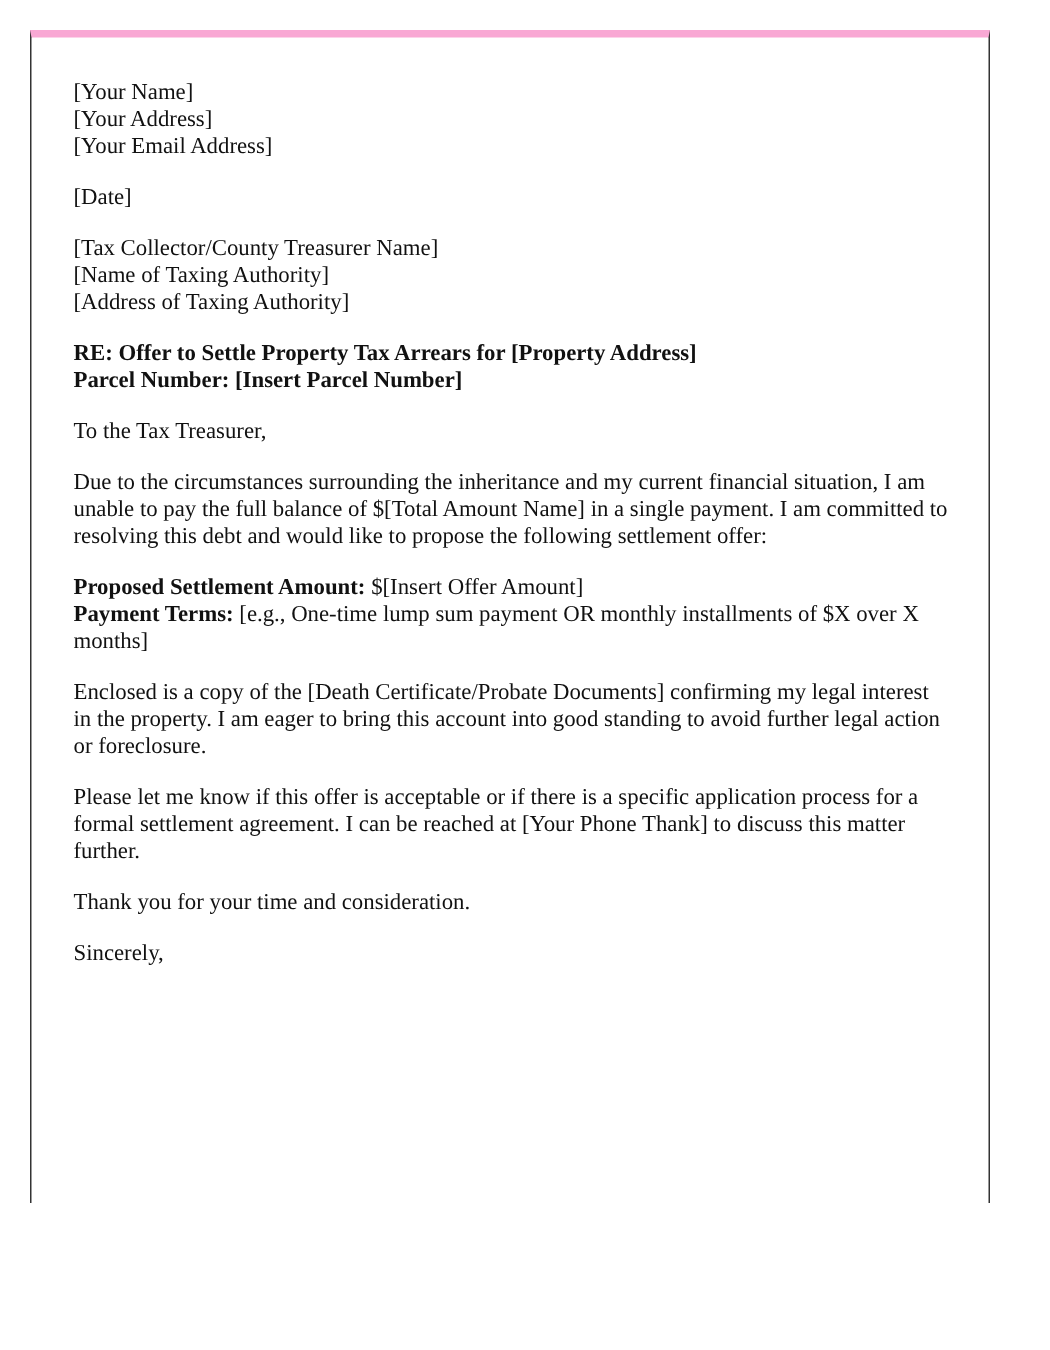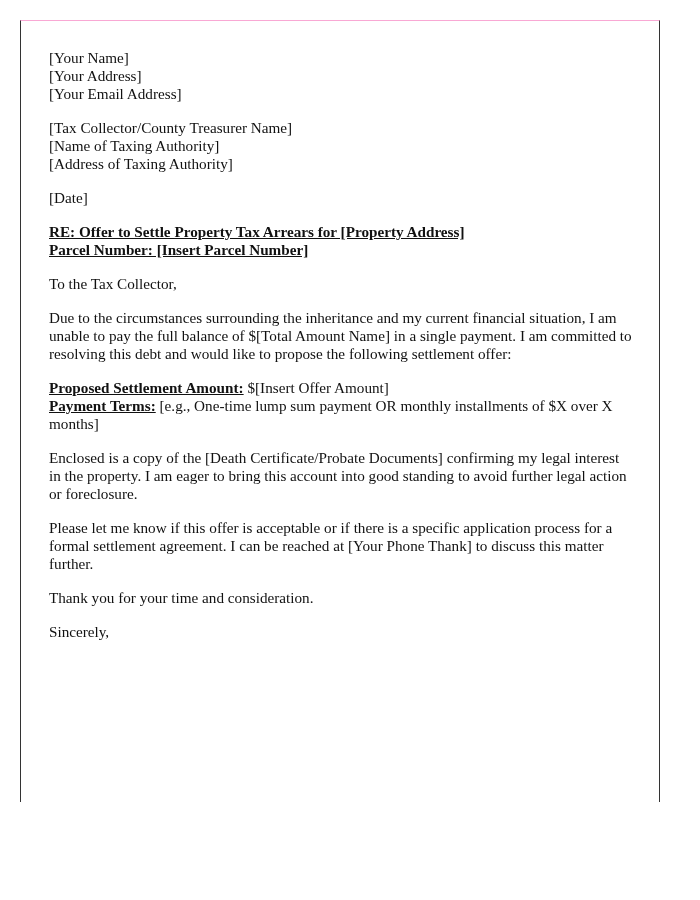--- a/index.html
+++ b/index.html
@@ -16,21 +16,21 @@
       color: #111111;
     }
     .page {
       position: absolute;
       left: 20px;
       top: 20px;
       width: 640px;
       height: 782px;
       border-left: 1px solid #333333;
       border-right: 1px solid #333333;
-      border-top: 1px solid #f9a8d4;
+      border-top: 5px solid #f9a8d4;
       box-sizing: border-box;
       overflow: hidden;
       background: #ffffff;
     }
     .content {
       position: absolute;
       left: 28px;
       top: 28px;
       width: 584px;
       font-size: 15.2px;
@@ -41,51 +41,50 @@
     }
     .line {
       display: block;
       white-space: nowrap;
     }
     p.para {
       margin: 0 0 16px 0;
     }
     .bold {
       font-weight: bold;
-      text-decoration: underline;
     }
   </style>
 </head>
 <body>
 
 <div class="page">
   <div class="content">
 
     <div class="block">
       <span class="line">[Your Name]</span>
       <span class="line">[Your Address]</span>
       <span class="line">[Your Email Address]</span>
     </div>
 
     <div class="block">
+      <span class="line">[Date]</span>
+    </div>
+
+    <div class="block">
       <span class="line">[Tax Collector/County Treasurer Name]</span>
       <span class="line">[Name of Taxing Authority]</span>
       <span class="line">[Address of Taxing Authority]</span>
-    </div>
-
-    <div class="block">
-      <span class="line">[Date]</span>
     </div>
 
     <div class="block bold">
       <span class="line">RE: Offer to Settle Property Tax Arrears for [Property Address]</span>
       <span class="line">Parcel Number: [Insert Parcel Number]</span>
     </div>
 
-    <p class="para">To the Tax Collector,</p>
+    <p class="para">To the Tax Treasurer,</p>
 
 
     <p class="para">Due to the circumstances surrounding the inheritance and my current financial situation, I am unable to pay the full balance of $[Total Amount Name] in a single payment. I am committed to resolving this debt and would like to propose the following settlement offer:</p>
 
     <p class="para">
       <span class="bold">Proposed Settlement Amount:</span><span> $[Insert Offer Amount]</span><br>
       <span class="bold">Payment Terms:</span><span> [e.g., One-time lump sum payment OR monthly installments of $X over X months]</span>
     </p>
 
 

